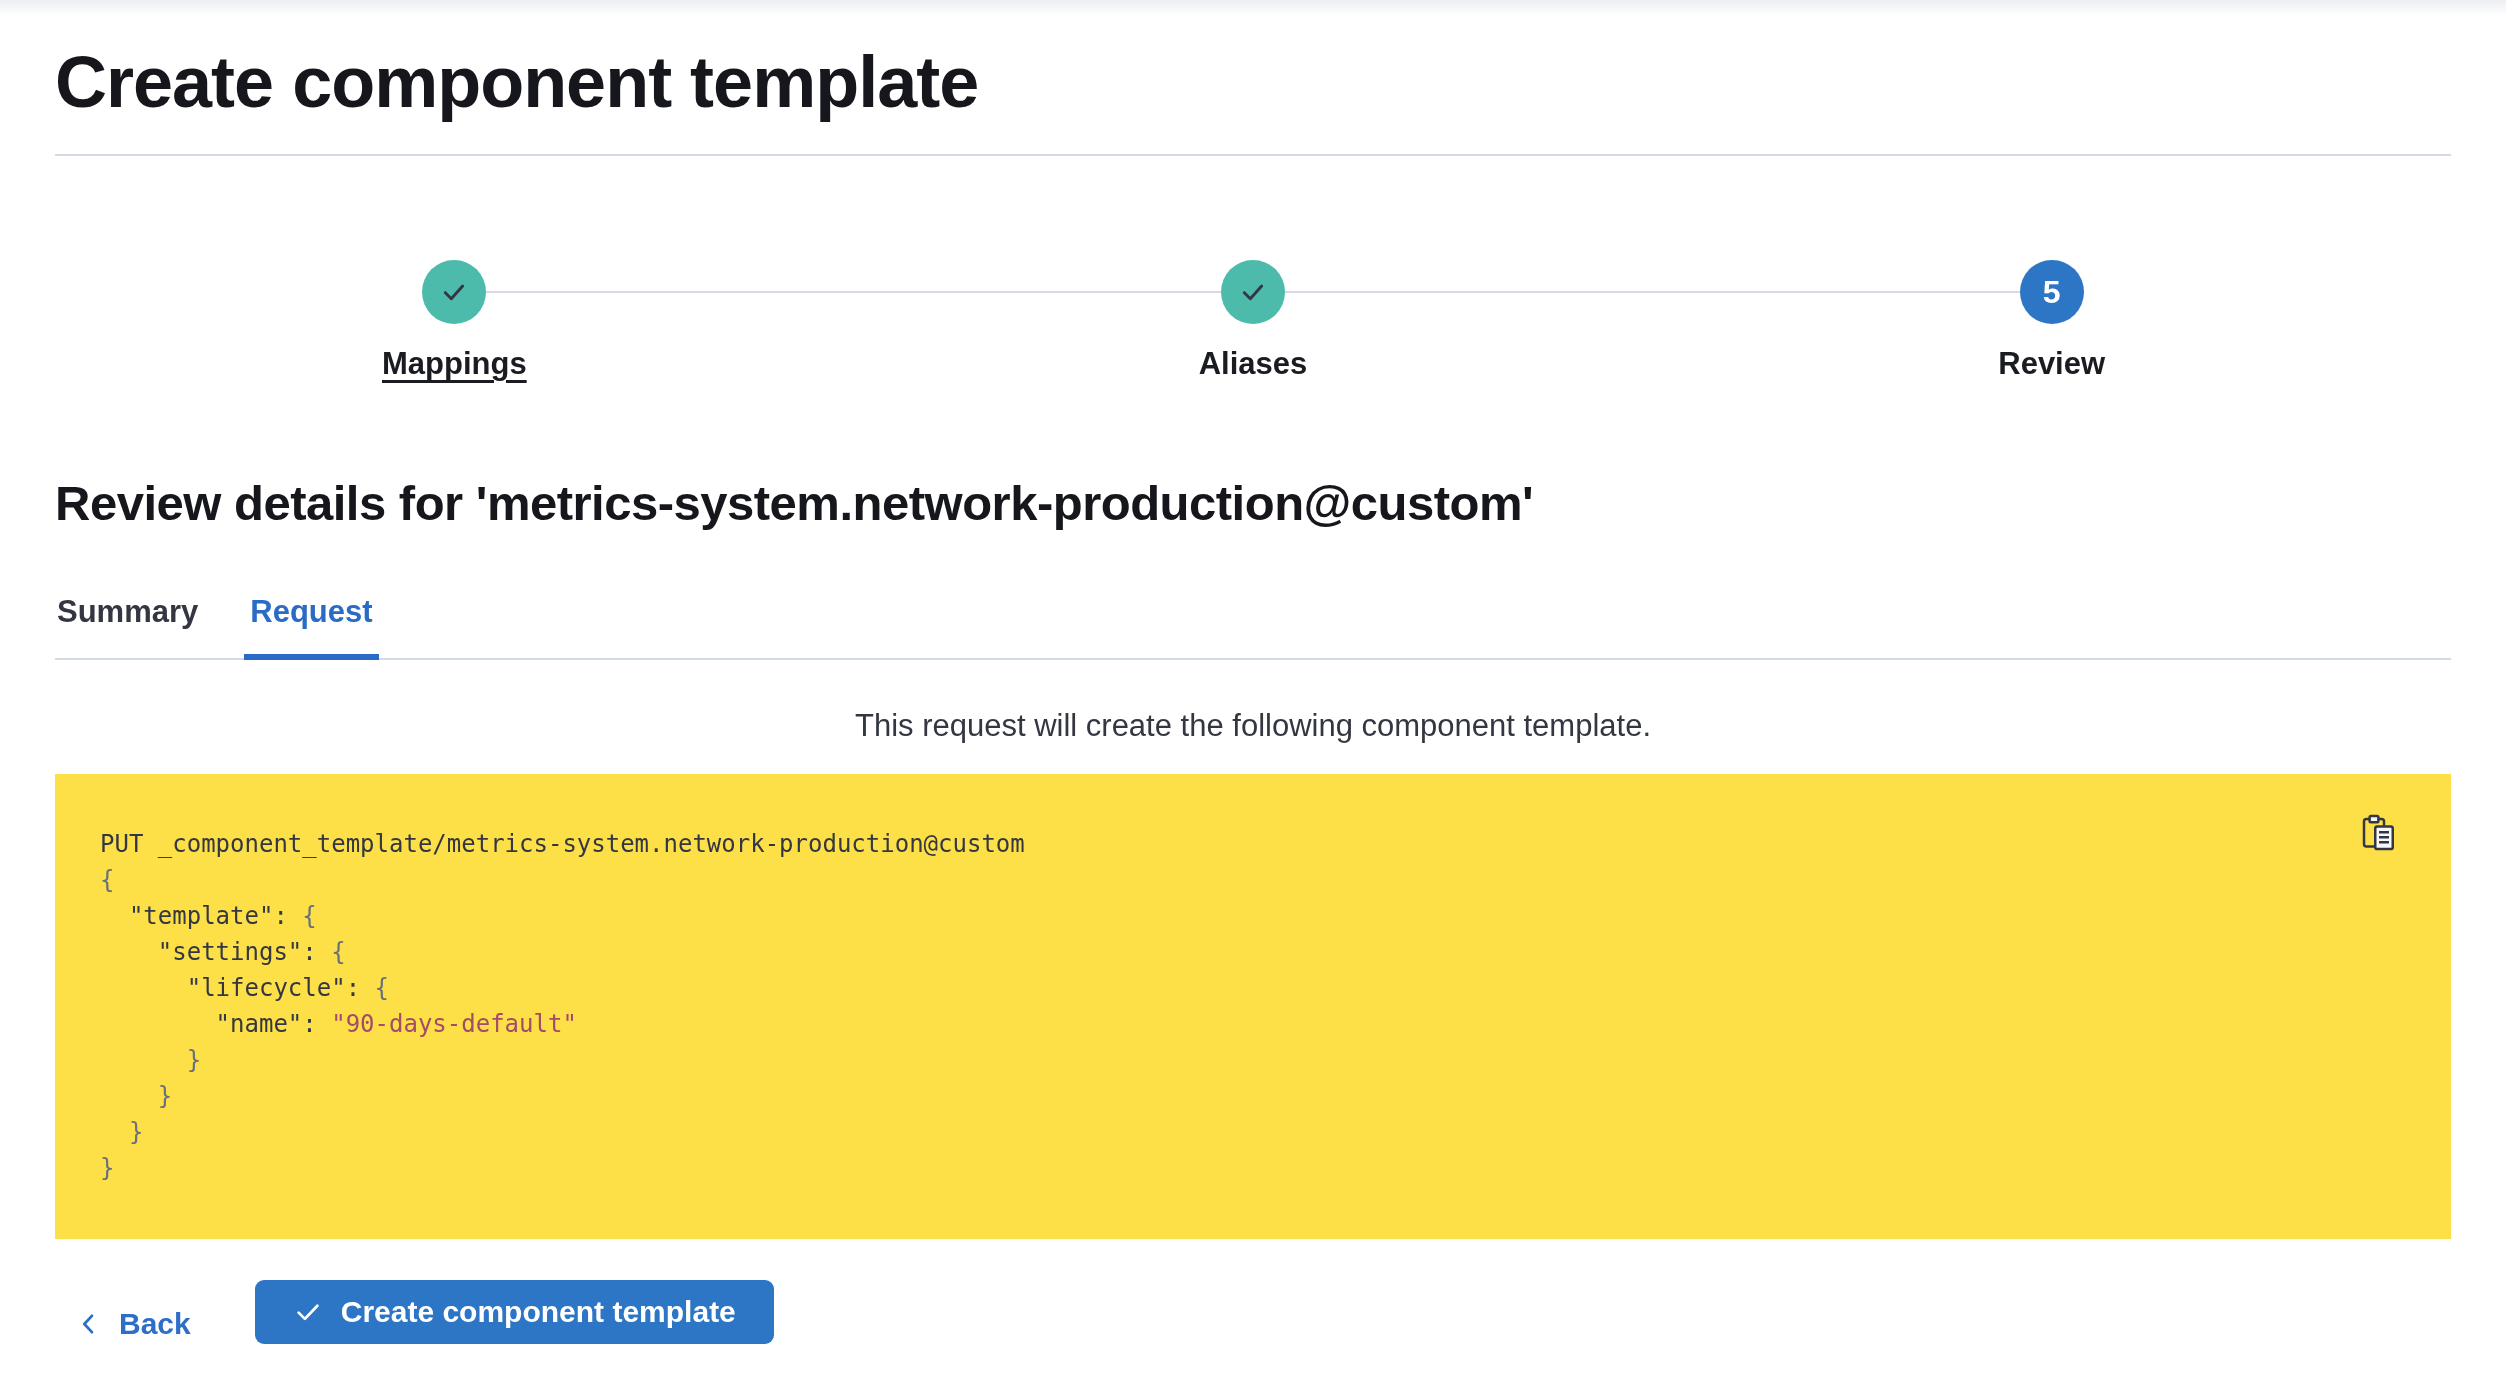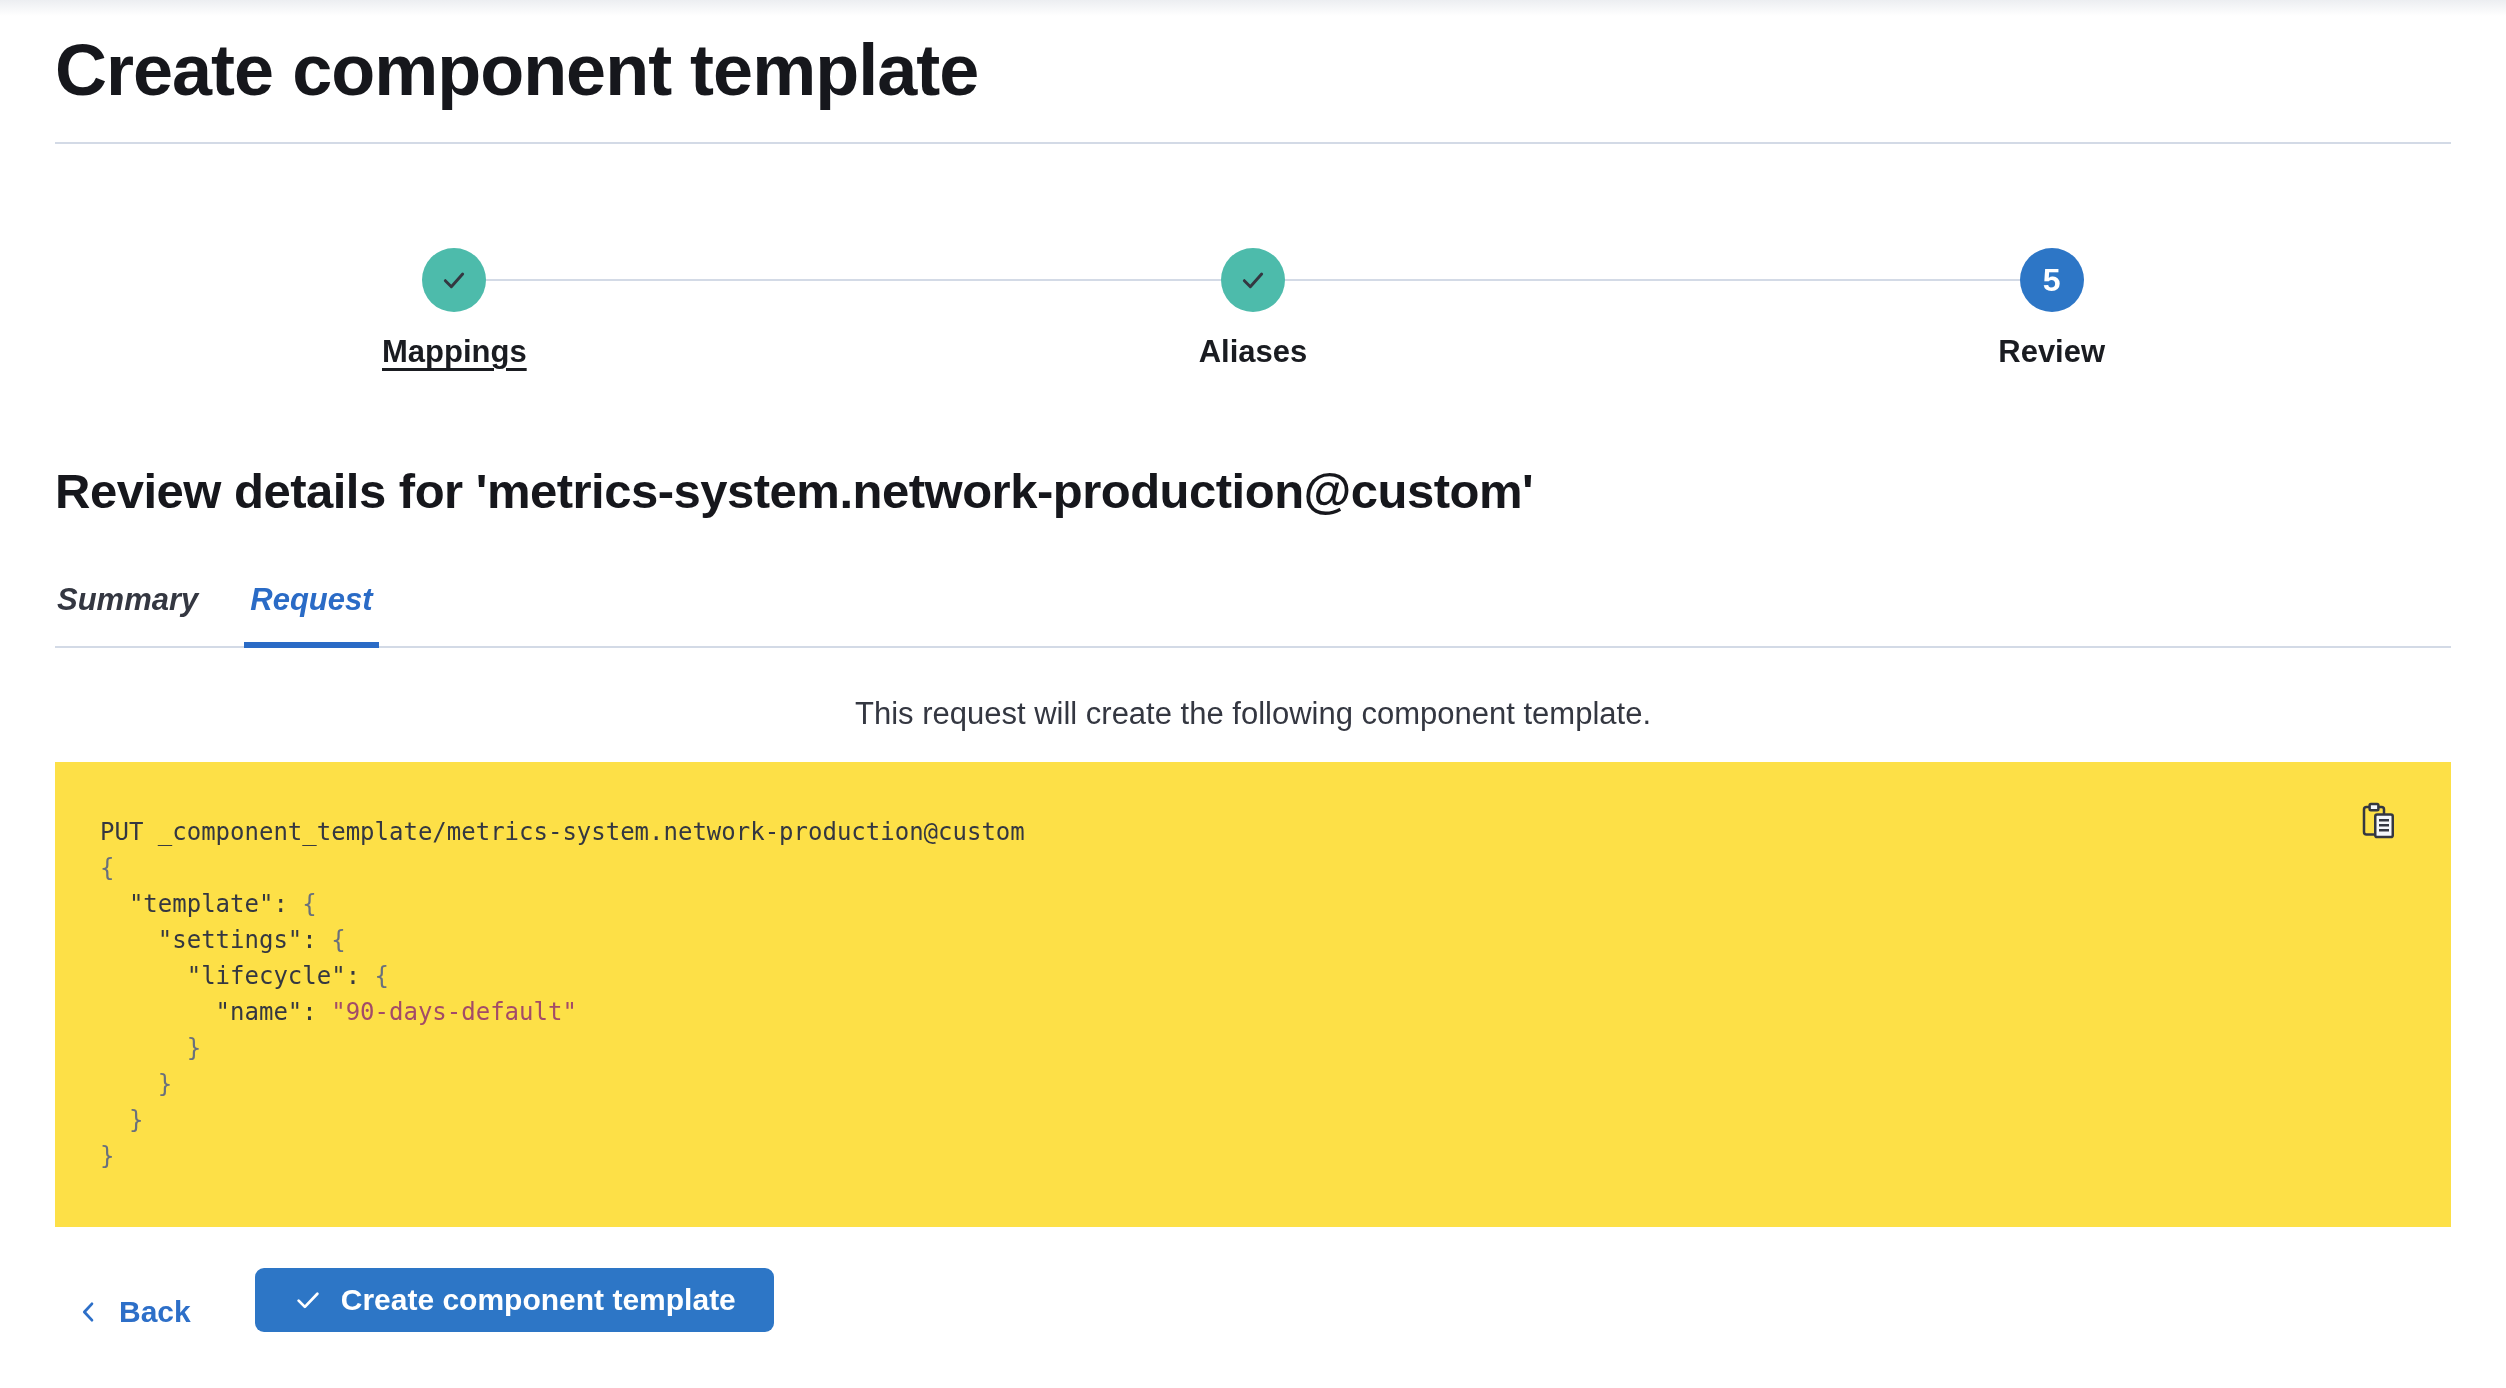--- a/index.html
+++ b/index.html
@@ -11,21 +11,21 @@
     color: #343741;
     overflow: hidden;
     position: relative;
   }
   .top-shade {
     position: absolute; top: 0; left: 0; right: 0; height: 16px;
     background: linear-gradient(#e9ebef, #ffffff);
     opacity: .85;
     pointer-events: none;
   }
-  .container { padding: 0 55px; position: relative; }
+  .container { padding: 12px 55px; position: relative; }
 
   .page-title {
     margin: 0; padding-top: 30px;
     font-size: 72px; line-height: 80px; font-weight: 700;
     color: #16171c; letter-spacing: -1px;
   }
   .title-rule {
     border: none; border-top: 2px solid #d3dae6;
     margin: 32px 0 0 0;
   }
@@ -69,21 +69,21 @@
 
   
   .tabs {
     display: flex; gap: 48px;
     margin-top: 62px;
     border-bottom: 2px solid #d3dae6;
   }
   .tab {
     font-size: 31px; font-weight: 700; color: #343741;
     padding: 0 2px 28px 2px; position: relative; cursor: pointer;
-    background: none; border: none; font-family: inherit; font-style: italic;
+    background: none; border: none; font-family: inherit;
   }
   .tab.active { color: #2a6bc6; }
   .tab.active::after {
     content: ""; position: absolute; left: -4px; right: -4px; bottom: -2px;
     height: 6px; background: #2a6bc6;
   }
 
   .description { margin-top: 46px; font-size: 31px; line-height: 40px; color: #343741; text-align: center; }
 
   

